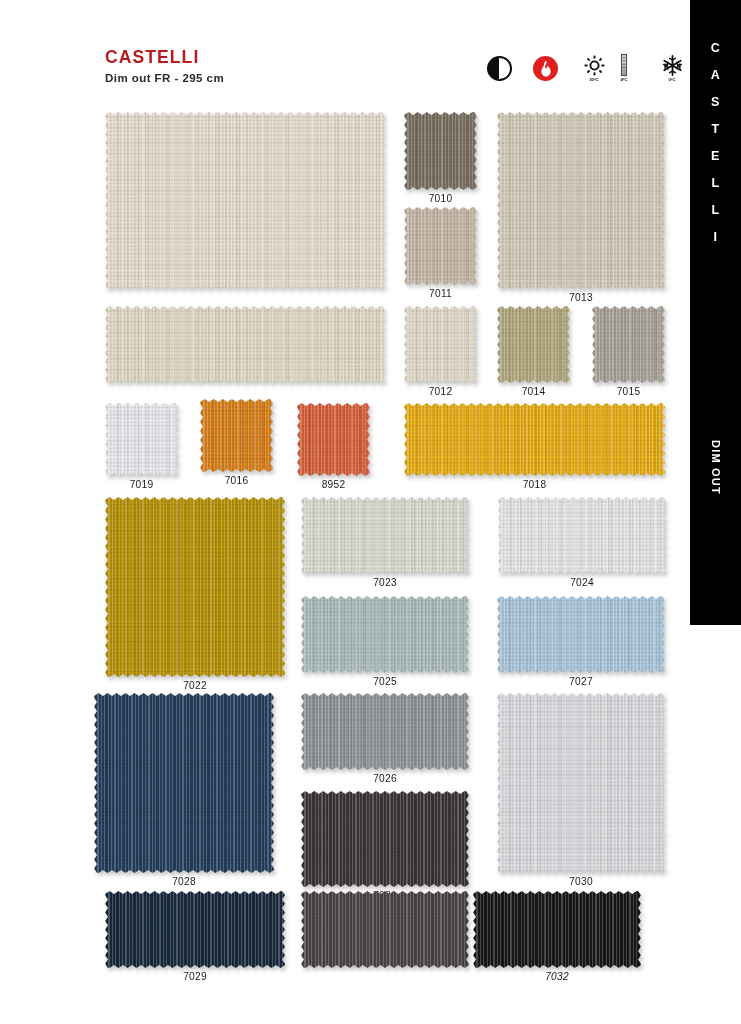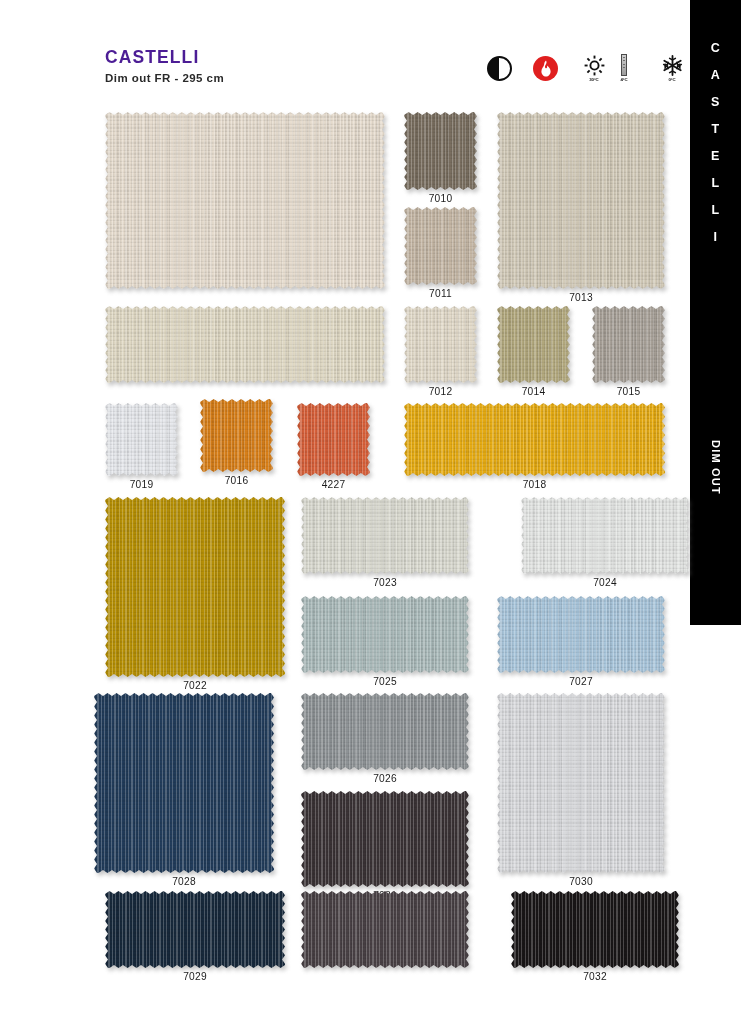--- a/index.html
+++ b/index.html
@@ -19,21 +19,21 @@
     background: #ffffff;
   }
 
   
   #header { position: absolute; left: 105px; top: 48px; }
 
   #brand-title {
     font-size: 17.5px;
     font-weight: bold;
     letter-spacing: 1.1px;
-    color: #4c1d95;
+    color: #b91c1c;
     line-height: 1.1;
   }
 
   #brand-subtitle {
     margin-top: 5px;
     font-size: 11.5px;
     font-weight: bold;
     letter-spacing: 0.45px;
     color: #2a2a2a;
   }
@@ -383,21 +383,21 @@
         </div>
         <div class="swatch-label">7016</div>
       </div>
       <div class="swatch-group" style="left: 297px; top: 403px; width: 73px;">
         <div class="swatch" style="height: 73px;">
           <div class="swatch-fabric" style="background: rgb(216, 96, 58); clip-path: polygon(0px 3px, 4.6px 0px, 9.1px 3px, 13.7px 0px, 18.3px 3px, 22.8px 0px, 27.4px 3px, 31.9px 0px, 36.5px 3px, 41.1px 0px, 45.6px 3px, 50.2px 0px, 54.8px 3px, 59.3px 0px, 63.9px 3px, 68.4px 0px, 70px 0px, 73px 4.6px, 70px 9.1px, 73px 13.7px, 70px 18.3px, 73px 22.8px, 70px 27.4px, 73px 31.9px, 70px 36.5px, 73px 41.1px, 70px 45.6px, 73px 50.2px, 70px 54.8px, 73px 59.3px, 70px 63.9px, 73px 68.4px, 73px 70px, 68.4px 73px, 63.9px 70px, 59.3px 73px, 54.8px 70px, 50.2px 73px, 45.6px 70px, 41.1px 73px, 36.5px 70px, 31.9px 73px, 27.4px 70px, 22.8px 73px, 18.3px 70px, 13.7px 73px, 9.1px 70px, 4.6px 73px, 3px 73px, 0px 68.4px, 3px 63.9px, 0px 59.3px, 3px 54.8px, 0px 50.2px, 3px 45.6px, 0px 41.1px, 3px 36.5px, 0px 31.9px, 3px 27.4px, 0px 22.8px, 3px 18.3px, 0px 13.7px, 3px 9.1px, 0px 4.6px);">
             <div class="weave"></div>
             <div class="weave-hi"></div>
           </div>
         </div>
-        <div class="swatch-label">4227</div>
+        <div class="swatch-label">8952</div>
       </div>
       <div class="swatch-group" style="left: 404px; top: 403px; width: 261px;">
         <div class="swatch" style="height: 73px;">
           <div class="swatch-fabric" style="background: rgb(232, 173, 19); clip-path: polygon(0px 3px, 4.5px 0px, 9px 3px, 13.5px 0px, 18px 3px, 22.5px 0px, 27px 3px, 31.5px 0px, 36px 3px, 40.5px 0px, 45px 3px, 49.5px 0px, 54px 3px, 58.5px 0px, 63px 3px, 67.5px 0px, 72px 3px, 76.5px 0px, 81px 3px, 85.5px 0px, 90px 3px, 94.5px 0px, 99px 3px, 103.5px 0px, 108px 3px, 112.5px 0px, 117px 3px, 121.5px 0px, 126px 3px, 130.5px 0px, 135px 3px, 139.5px 0px, 144px 3px, 148.5px 0px, 153px 3px, 157.5px 0px, 162px 3px, 166.5px 0px, 171px 3px, 175.5px 0px, 180px 3px, 184.5px 0px, 189px 3px, 193.5px 0px, 198px 3px, 202.5px 0px, 207px 3px, 211.5px 0px, 216px 3px, 220.5px 0px, 225px 3px, 229.5px 0px, 234px 3px, 238.5px 0px, 243px 3px, 247.5px 0px, 252px 3px, 256.5px 0px, 258px 0px, 261px 4.6px, 258px 9.1px, 261px 13.7px, 258px 18.3px, 261px 22.8px, 258px 27.4px, 261px 31.9px, 258px 36.5px, 261px 41.1px, 258px 45.6px, 261px 50.2px, 258px 54.8px, 261px 59.3px, 258px 63.9px, 261px 68.4px, 261px 70px, 256.5px 73px, 252px 70px, 247.5px 73px, 243px 70px, 238.5px 73px, 234px 70px, 229.5px 73px, 225px 70px, 220.5px 73px, 216px 70px, 211.5px 73px, 207px 70px, 202.5px 73px, 198px 70px, 193.5px 73px, 189px 70px, 184.5px 73px, 180px 70px, 175.5px 73px, 171px 70px, 166.5px 73px, 162px 70px, 157.5px 73px, 153px 70px, 148.5px 73px, 144px 70px, 139.5px 73px, 135px 70px, 130.5px 73px, 126px 70px, 121.5px 73px, 117px 70px, 112.5px 73px, 108px 70px, 103.5px 73px, 99px 70px, 94.5px 73px, 90px 70px, 85.5px 73px, 81px 70px, 76.5px 73px, 72px 70px, 67.5px 73px, 63px 70px, 58.5px 73px, 54px 70px, 49.5px 73px, 45px 70px, 40.5px 73px, 36px 70px, 31.5px 73px, 27px 70px, 22.5px 73px, 18px 70px, 13.5px 73px, 9px 70px, 4.5px 73px, 3px 73px, 0px 68.4px, 3px 63.9px, 0px 59.3px, 3px 54.8px, 0px 50.2px, 3px 45.6px, 0px 41.1px, 3px 36.5px, 0px 31.9px, 3px 27.4px, 0px 22.8px, 3px 18.3px, 0px 13.7px, 3px 9.1px, 0px 4.6px);">
             <div class="weave"></div>
             <div class="weave-hi"></div>
           </div>
         </div>
         <div class="swatch-label">7018</div>
       </div>
@@ -412,21 +412,21 @@
       </div>
       <div class="swatch-group" style="left: 301px; top: 497px; width: 168px;">
         <div class="swatch" style="height: 77px;">
           <div class="swatch-fabric" style="background: rgb(220, 220, 210); clip-path: polygon(0px 3px, 4.4px 0px, 8.8px 3px, 13.3px 0px, 17.7px 3px, 22.1px 0px, 26.5px 3px, 30.9px 0px, 35.4px 3px, 39.8px 0px, 44.2px 3px, 48.6px 0px, 53.1px 3px, 57.5px 0px, 61.9px 3px, 66.3px 0px, 70.7px 3px, 75.2px 0px, 79.6px 3px, 84px 0px, 88.4px 3px, 92.8px 0px, 97.3px 3px, 101.7px 0px, 106.1px 3px, 110.5px 0px, 114.9px 3px, 119.4px 0px, 123.8px 3px, 128.2px 0px, 132.6px 3px, 137.1px 0px, 141.5px 3px, 145.9px 0px, 150.3px 3px, 154.7px 0px, 159.2px 3px, 163.6px 0px, 165px 0px, 168px 4.3px, 165px 8.6px, 168px 12.8px, 165px 17.1px, 168px 21.4px, 165px 25.7px, 168px 29.9px, 165px 34.2px, 168px 38.5px, 165px 42.8px, 168px 47.1px, 165px 51.3px, 168px 55.6px, 165px 59.9px, 168px 64.2px, 165px 68.4px, 168px 72.7px, 168px 74px, 163.6px 77px, 159.2px 74px, 154.7px 77px, 150.3px 74px, 145.9px 77px, 141.5px 74px, 137.1px 77px, 132.6px 74px, 128.2px 77px, 123.8px 74px, 119.4px 77px, 114.9px 74px, 110.5px 77px, 106.1px 74px, 101.7px 77px, 97.3px 74px, 92.8px 77px, 88.4px 74px, 84px 77px, 79.6px 74px, 75.2px 77px, 70.7px 74px, 66.3px 77px, 61.9px 74px, 57.5px 77px, 53.1px 74px, 48.6px 77px, 44.2px 74px, 39.8px 77px, 35.4px 74px, 30.9px 77px, 26.5px 74px, 22.1px 77px, 17.7px 74px, 13.3px 77px, 8.8px 74px, 4.4px 77px, 3px 77px, 0px 72.7px, 3px 68.4px, 0px 64.2px, 3px 59.9px, 0px 55.6px, 3px 51.3px, 0px 47.1px, 3px 42.8px, 0px 38.5px, 3px 34.2px, 0px 29.9px, 3px 25.7px, 0px 21.4px, 3px 17.1px, 0px 12.8px, 3px 8.6px, 0px 4.3px);">
             <div class="weave"></div>
             <div class="weave-hi"></div>
           </div>
         </div>
         <div class="swatch-label">7023</div>
       </div>
-      <div class="swatch-group" style="left: 521px; top: 497px; width: 168px;">
+      <div class="swatch-group" style="left: 498px; top: 497px; width: 168px;">
         <div class="swatch" style="height: 77px;">
           <div class="swatch-fabric" style="background: rgb(230, 232, 230); clip-path: polygon(0px 3px, 4.4px 0px, 8.8px 3px, 13.3px 0px, 17.7px 3px, 22.1px 0px, 26.5px 3px, 30.9px 0px, 35.4px 3px, 39.8px 0px, 44.2px 3px, 48.6px 0px, 53.1px 3px, 57.5px 0px, 61.9px 3px, 66.3px 0px, 70.7px 3px, 75.2px 0px, 79.6px 3px, 84px 0px, 88.4px 3px, 92.8px 0px, 97.3px 3px, 101.7px 0px, 106.1px 3px, 110.5px 0px, 114.9px 3px, 119.4px 0px, 123.8px 3px, 128.2px 0px, 132.6px 3px, 137.1px 0px, 141.5px 3px, 145.9px 0px, 150.3px 3px, 154.7px 0px, 159.2px 3px, 163.6px 0px, 165px 0px, 168px 4.3px, 165px 8.6px, 168px 12.8px, 165px 17.1px, 168px 21.4px, 165px 25.7px, 168px 29.9px, 165px 34.2px, 168px 38.5px, 165px 42.8px, 168px 47.1px, 165px 51.3px, 168px 55.6px, 165px 59.9px, 168px 64.2px, 165px 68.4px, 168px 72.7px, 168px 74px, 163.6px 77px, 159.2px 74px, 154.7px 77px, 150.3px 74px, 145.9px 77px, 141.5px 74px, 137.1px 77px, 132.6px 74px, 128.2px 77px, 123.8px 74px, 119.4px 77px, 114.9px 74px, 110.5px 77px, 106.1px 74px, 101.7px 77px, 97.3px 74px, 92.8px 77px, 88.4px 74px, 84px 77px, 79.6px 74px, 75.2px 77px, 70.7px 74px, 66.3px 77px, 61.9px 74px, 57.5px 77px, 53.1px 74px, 48.6px 77px, 44.2px 74px, 39.8px 77px, 35.4px 74px, 30.9px 77px, 26.5px 74px, 22.1px 77px, 17.7px 74px, 13.3px 77px, 8.8px 74px, 4.4px 77px, 3px 77px, 0px 72.7px, 3px 68.4px, 0px 64.2px, 3px 59.9px, 0px 55.6px, 3px 51.3px, 0px 47.1px, 3px 42.8px, 0px 38.5px, 3px 34.2px, 0px 29.9px, 3px 25.7px, 0px 21.4px, 3px 17.1px, 0px 12.8px, 3px 8.6px, 0px 4.3px);">
             <div class="weave"></div>
             <div class="weave-hi"></div>
           </div>
         </div>
         <div class="swatch-label">7024</div>
       </div>
       <div class="swatch-group" style="left: 301px; top: 596px; width: 168px;">
         <div class="swatch" style="height: 77px;">
@@ -492,21 +492,21 @@
         <div class="swatch-label">7029</div>
       </div>
       <div class="swatch-group" style="left: 301px; top: 891px; width: 168px;">
         <div class="swatch" style="height: 77px;">
           <div class="swatch-fabric" style="background: rgb(74, 66, 70); clip-path: polygon(0px 3px, 4.4px 0px, 8.8px 3px, 13.3px 0px, 17.7px 3px, 22.1px 0px, 26.5px 3px, 30.9px 0px, 35.4px 3px, 39.8px 0px, 44.2px 3px, 48.6px 0px, 53.1px 3px, 57.5px 0px, 61.9px 3px, 66.3px 0px, 70.7px 3px, 75.2px 0px, 79.6px 3px, 84px 0px, 88.4px 3px, 92.8px 0px, 97.3px 3px, 101.7px 0px, 106.1px 3px, 110.5px 0px, 114.9px 3px, 119.4px 0px, 123.8px 3px, 128.2px 0px, 132.6px 3px, 137.1px 0px, 141.5px 3px, 145.9px 0px, 150.3px 3px, 154.7px 0px, 159.2px 3px, 163.6px 0px, 165px 0px, 168px 4.3px, 165px 8.6px, 168px 12.8px, 165px 17.1px, 168px 21.4px, 165px 25.7px, 168px 29.9px, 165px 34.2px, 168px 38.5px, 165px 42.8px, 168px 47.1px, 165px 51.3px, 168px 55.6px, 165px 59.9px, 168px 64.2px, 165px 68.4px, 168px 72.7px, 168px 74px, 163.6px 77px, 159.2px 74px, 154.7px 77px, 150.3px 74px, 145.9px 77px, 141.5px 74px, 137.1px 77px, 132.6px 74px, 128.2px 77px, 123.8px 74px, 119.4px 77px, 114.9px 74px, 110.5px 77px, 106.1px 74px, 101.7px 77px, 97.3px 74px, 92.8px 77px, 88.4px 74px, 84px 77px, 79.6px 74px, 75.2px 77px, 70.7px 74px, 66.3px 77px, 61.9px 74px, 57.5px 77px, 53.1px 74px, 48.6px 77px, 44.2px 74px, 39.8px 77px, 35.4px 74px, 30.9px 77px, 26.5px 74px, 22.1px 77px, 17.7px 74px, 13.3px 77px, 8.8px 74px, 4.4px 77px, 3px 77px, 0px 72.7px, 3px 68.4px, 0px 64.2px, 3px 59.9px, 0px 55.6px, 3px 51.3px, 0px 47.1px, 3px 42.8px, 0px 38.5px, 3px 34.2px, 0px 29.9px, 3px 25.7px, 0px 21.4px, 3px 17.1px, 0px 12.8px, 3px 8.6px, 0px 4.3px);">
             <div class="weave"></div>
             <div class="weave-hi"></div>
           </div>
         </div>
       </div>
-      <div class="swatch-group" style="left: 511px; top: 891px; width: 168px;">
+      <div class="swatch-group" style="left: 473px; top: 891px; width: 168px; font-style: italic;">
         <div class="swatch" style="height: 77px;">
           <div class="swatch-fabric" style="background: rgb(25, 22, 23); clip-path: polygon(0px 3px, 4.4px 0px, 8.8px 3px, 13.3px 0px, 17.7px 3px, 22.1px 0px, 26.5px 3px, 30.9px 0px, 35.4px 3px, 39.8px 0px, 44.2px 3px, 48.6px 0px, 53.1px 3px, 57.5px 0px, 61.9px 3px, 66.3px 0px, 70.7px 3px, 75.2px 0px, 79.6px 3px, 84px 0px, 88.4px 3px, 92.8px 0px, 97.3px 3px, 101.7px 0px, 106.1px 3px, 110.5px 0px, 114.9px 3px, 119.4px 0px, 123.8px 3px, 128.2px 0px, 132.6px 3px, 137.1px 0px, 141.5px 3px, 145.9px 0px, 150.3px 3px, 154.7px 0px, 159.2px 3px, 163.6px 0px, 165px 0px, 168px 4.3px, 165px 8.6px, 168px 12.8px, 165px 17.1px, 168px 21.4px, 165px 25.7px, 168px 29.9px, 165px 34.2px, 168px 38.5px, 165px 42.8px, 168px 47.1px, 165px 51.3px, 168px 55.6px, 165px 59.9px, 168px 64.2px, 165px 68.4px, 168px 72.7px, 168px 74px, 163.6px 77px, 159.2px 74px, 154.7px 77px, 150.3px 74px, 145.9px 77px, 141.5px 74px, 137.1px 77px, 132.6px 74px, 128.2px 77px, 123.8px 74px, 119.4px 77px, 114.9px 74px, 110.5px 77px, 106.1px 74px, 101.7px 77px, 97.3px 74px, 92.8px 77px, 88.4px 74px, 84px 77px, 79.6px 74px, 75.2px 77px, 70.7px 74px, 66.3px 77px, 61.9px 74px, 57.5px 77px, 53.1px 74px, 48.6px 77px, 44.2px 74px, 39.8px 77px, 35.4px 74px, 30.9px 77px, 26.5px 74px, 22.1px 77px, 17.7px 74px, 13.3px 77px, 8.8px 74px, 4.4px 77px, 3px 77px, 0px 72.7px, 3px 68.4px, 0px 64.2px, 3px 59.9px, 0px 55.6px, 3px 51.3px, 0px 47.1px, 3px 42.8px, 0px 38.5px, 3px 34.2px, 0px 29.9px, 3px 25.7px, 0px 21.4px, 3px 17.1px, 0px 12.8px, 3px 8.6px, 0px 4.3px);">
             <div class="weave"></div>
             <div class="weave-hi"></div>
           </div>
         </div>
         <div class="swatch-label">7032</div>
       </div>
     </div>
 

